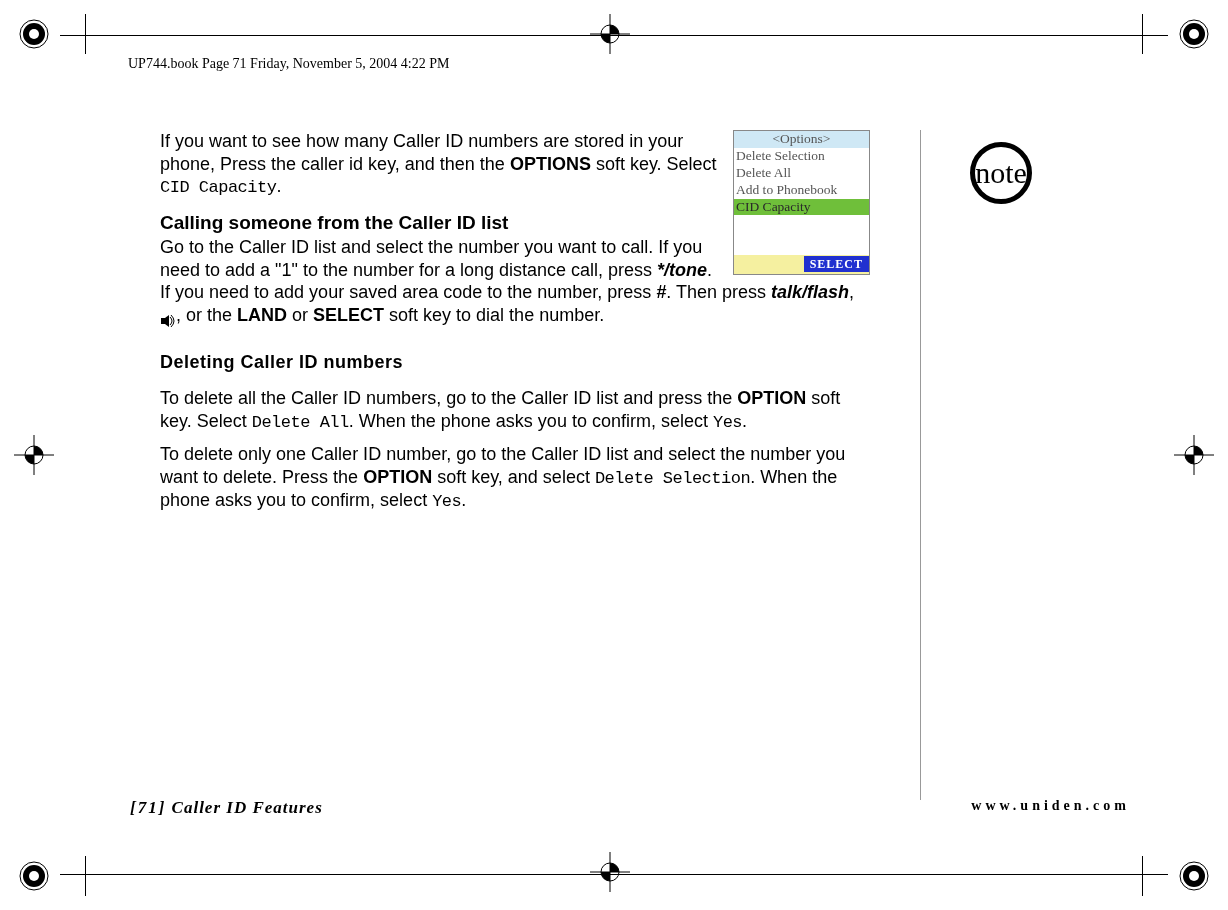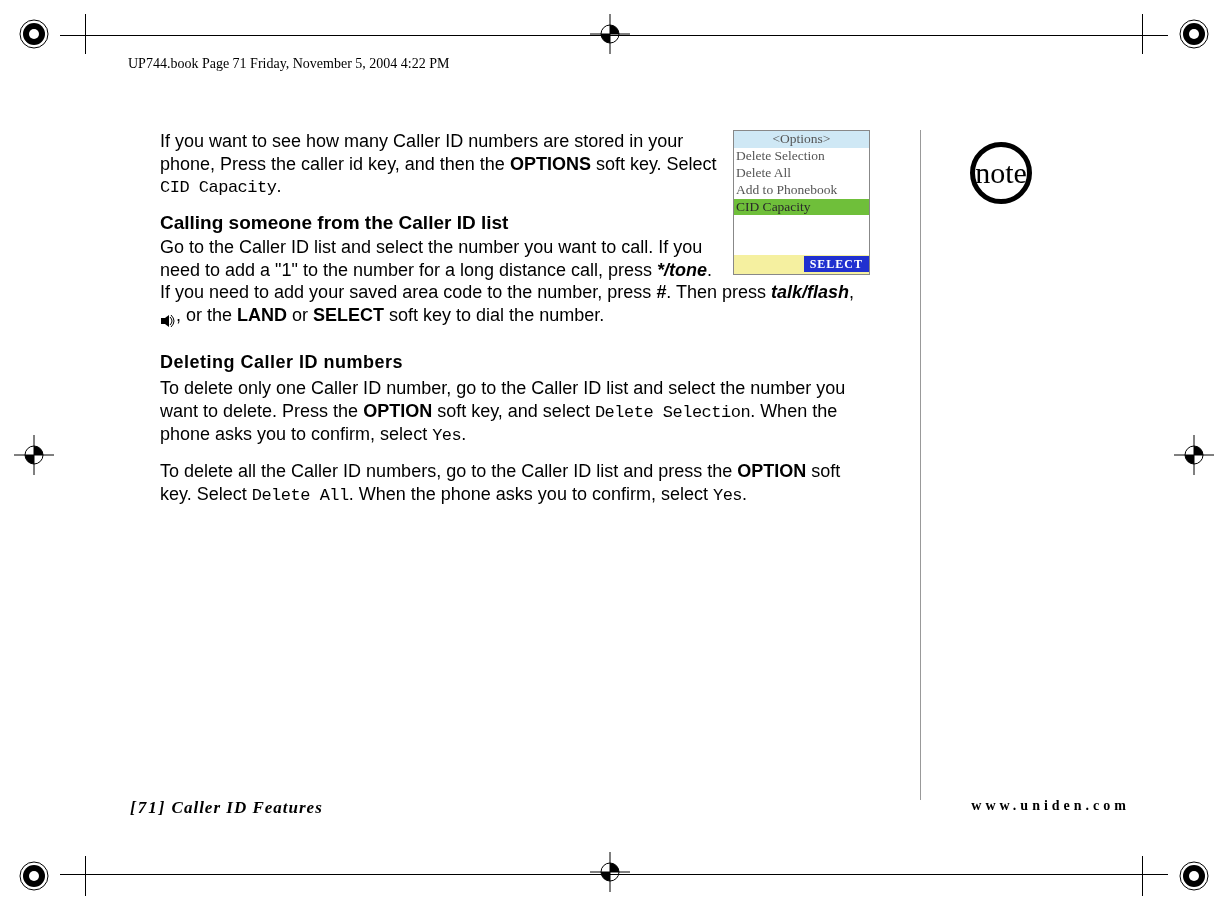--- a/index.html
+++ b/index.html
@@ -222,26 +222,26 @@
       <span>Go to the Caller ID list and select the number you want to call. If you need to add a "1" to the number for a long distance call, press  </span><b><i>*/tone</i></b><span>. If you need to add your saved area code to the number, press </span><b><i>#</i></b><span>. Then press </span><b><i>talk/flash</i></b><span>, </span><span class="speaker-icon"><svg viewBox="0 0 16 12">
             <rect x="1" y="3" width="4" height="6" fill="#000"></rect>
             <polygon points="5,3 9,0 9,12 5,9" fill="#000"></polygon>
             <path d="M10 2 Q14 6 10 10" fill="none" stroke="#000" stroke-width="1"></path>
             <path d="M11 0 Q17 6 11 12" fill="none" stroke="#000" stroke-width="1"></path>
           </svg></span><span>, or the </span><b>LAND</b><span> or </span><b>SELECT</b><span> soft key to dial the number.</span>
     </div>
 
     <div class="h-major">Deleting Caller ID numbers</div>
 
+    <div class="para" style="margin-top:14px">
+      <span>To delete all the Caller ID numbers, go to the Caller ID list and press the </span><b>OPTION</b><span> soft key. Select </span><span class="lcd">Delete All</span><span>. When the phone asks you to confirm, select </span><span class="lcd">Yes</span><span>.</span>
+    </div>
+
     <div class="para">
       <span>To delete only one Caller ID number, go to the Caller ID list and select the number you want to delete. Press the </span><b>OPTION</b><span> soft key, and select </span><span class="lcd">Delete Selection</span><span>. When the phone asks you to confirm, select </span><span class="lcd">Yes</span><span>.</span>
-    </div>
-
-    <div class="para" style="margin-top:14px">
-      <span>To delete all the Caller ID numbers, go to the Caller ID list and press the </span><b>OPTION</b><span> soft key. Select </span><span class="lcd">Delete All</span><span>. When the phone asks you to confirm, select </span><span class="lcd">Yes</span><span>.</span>
     </div>
 
   </div>
 
   <div class="side-col">
     <div class="note-badge">
       <div class="ring">
           <span>note</span>
         </div>
     </div>

